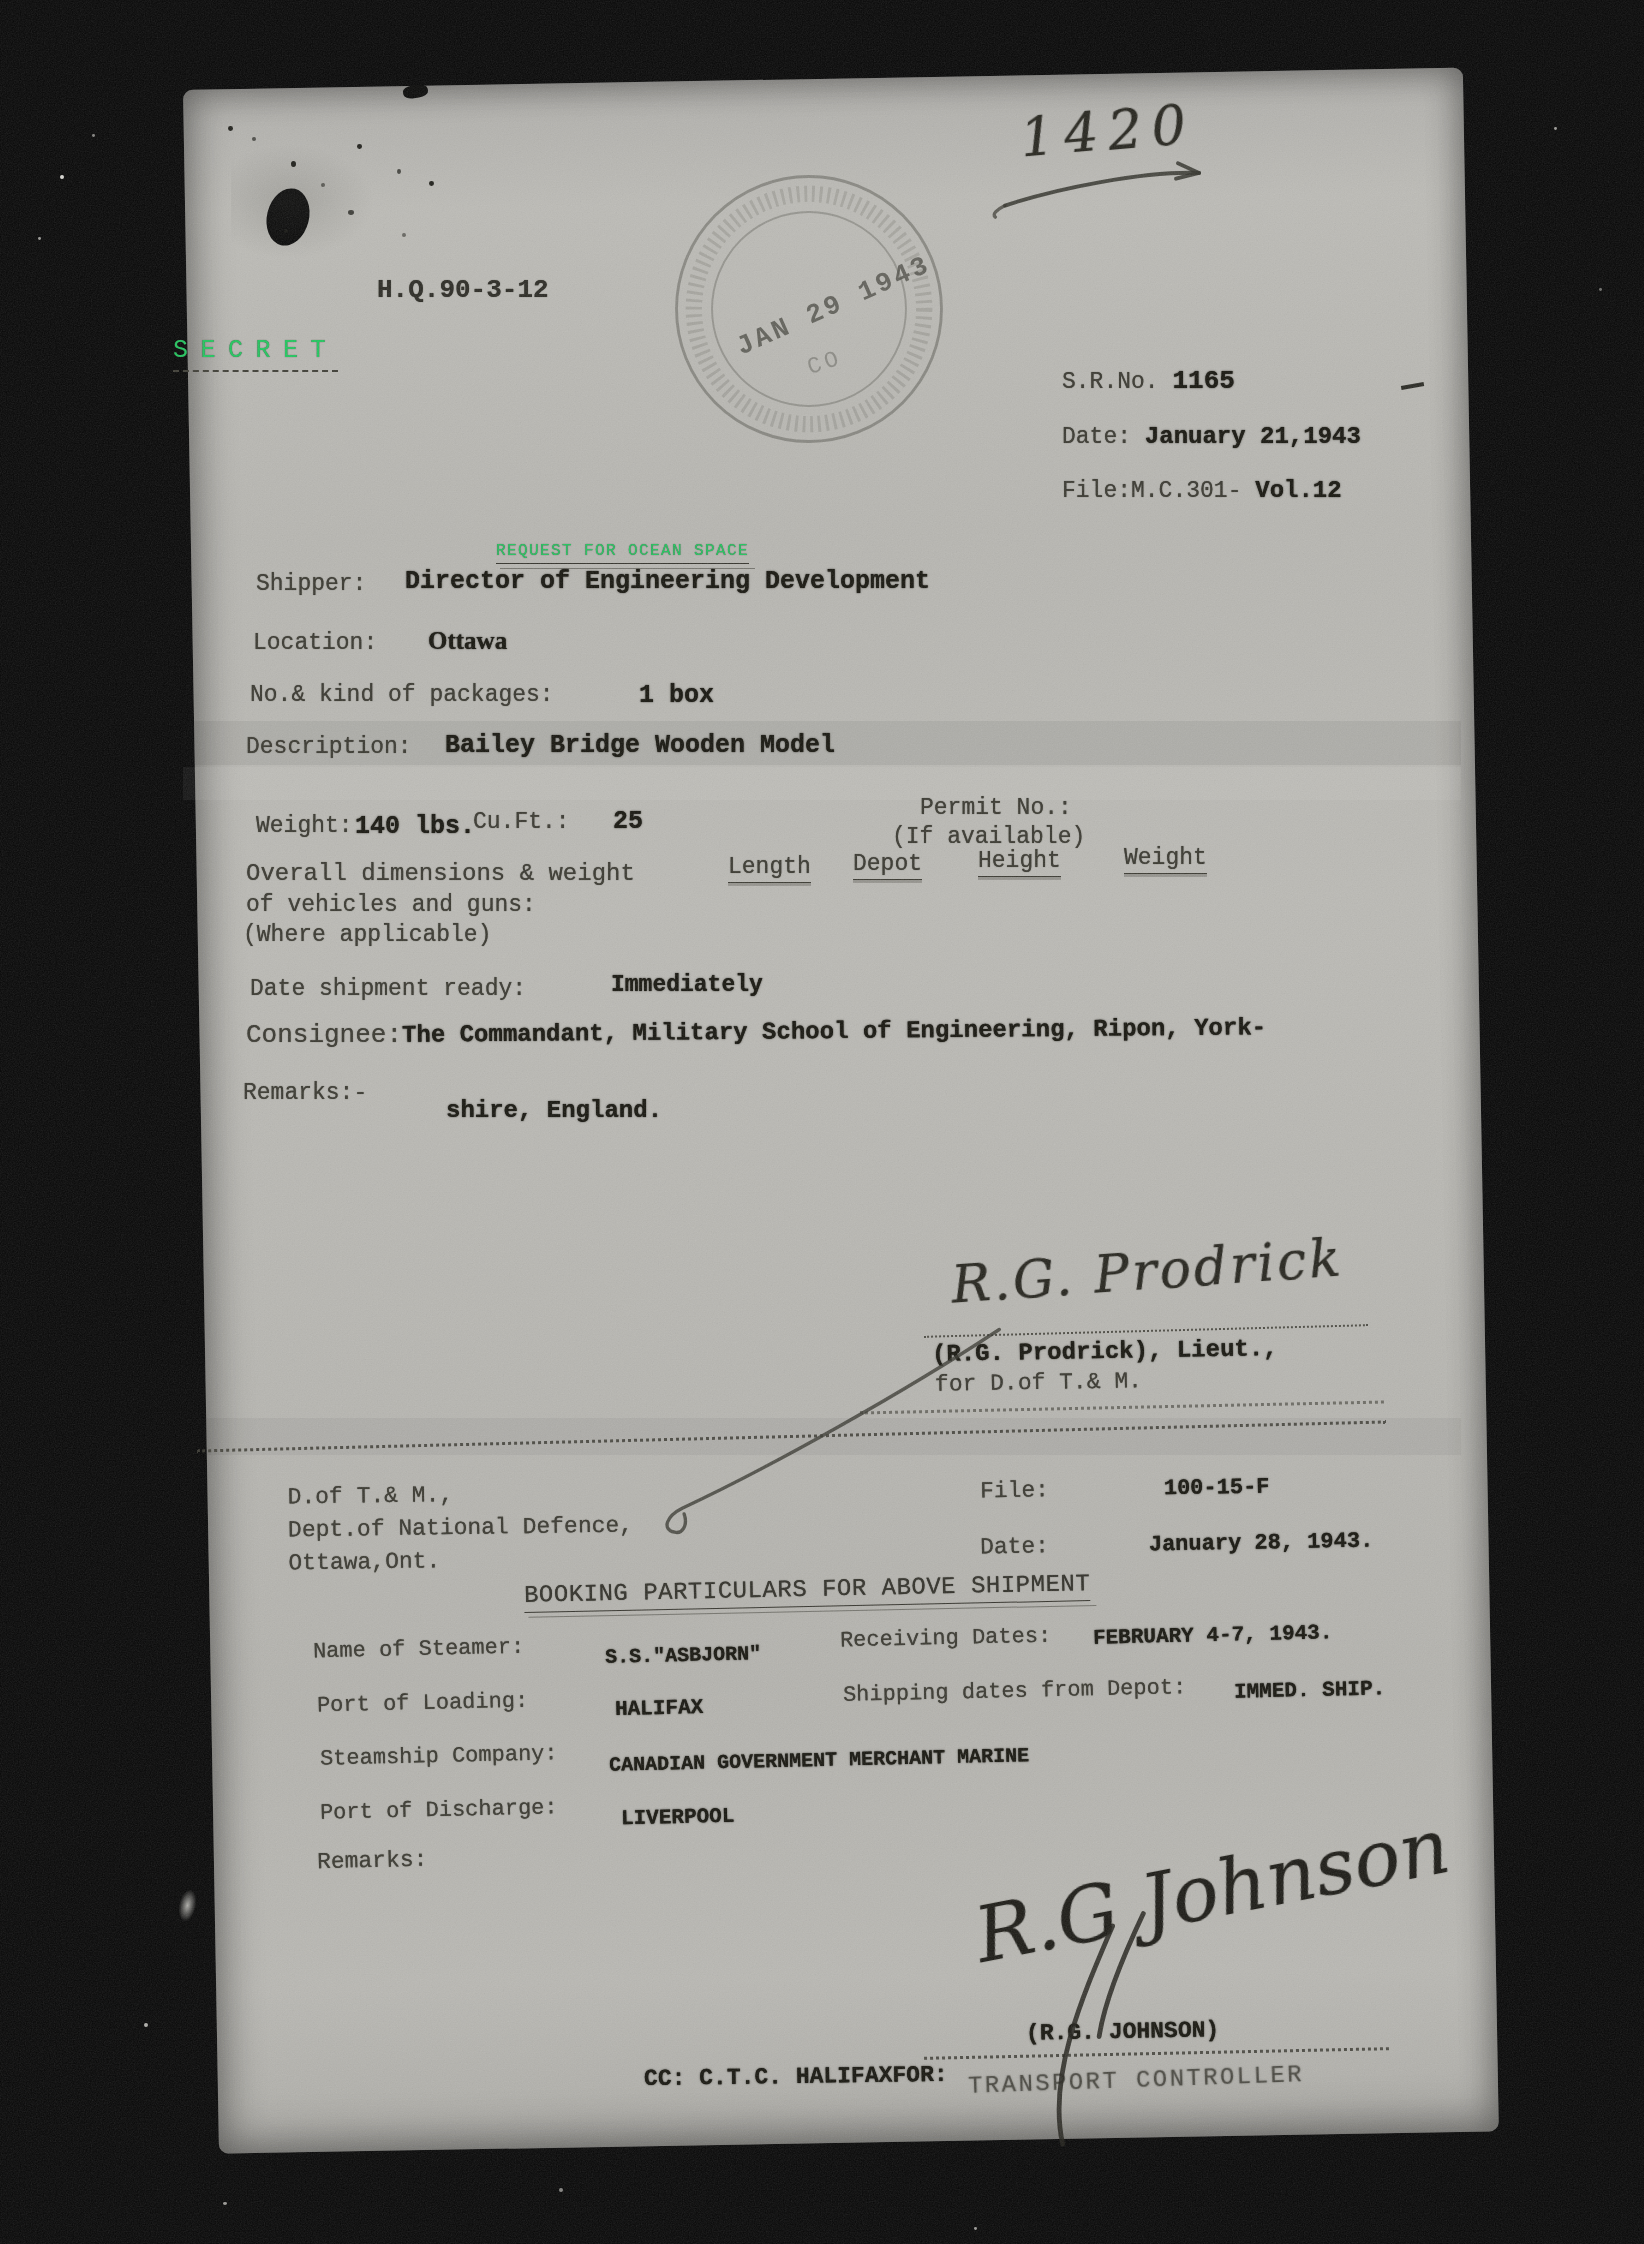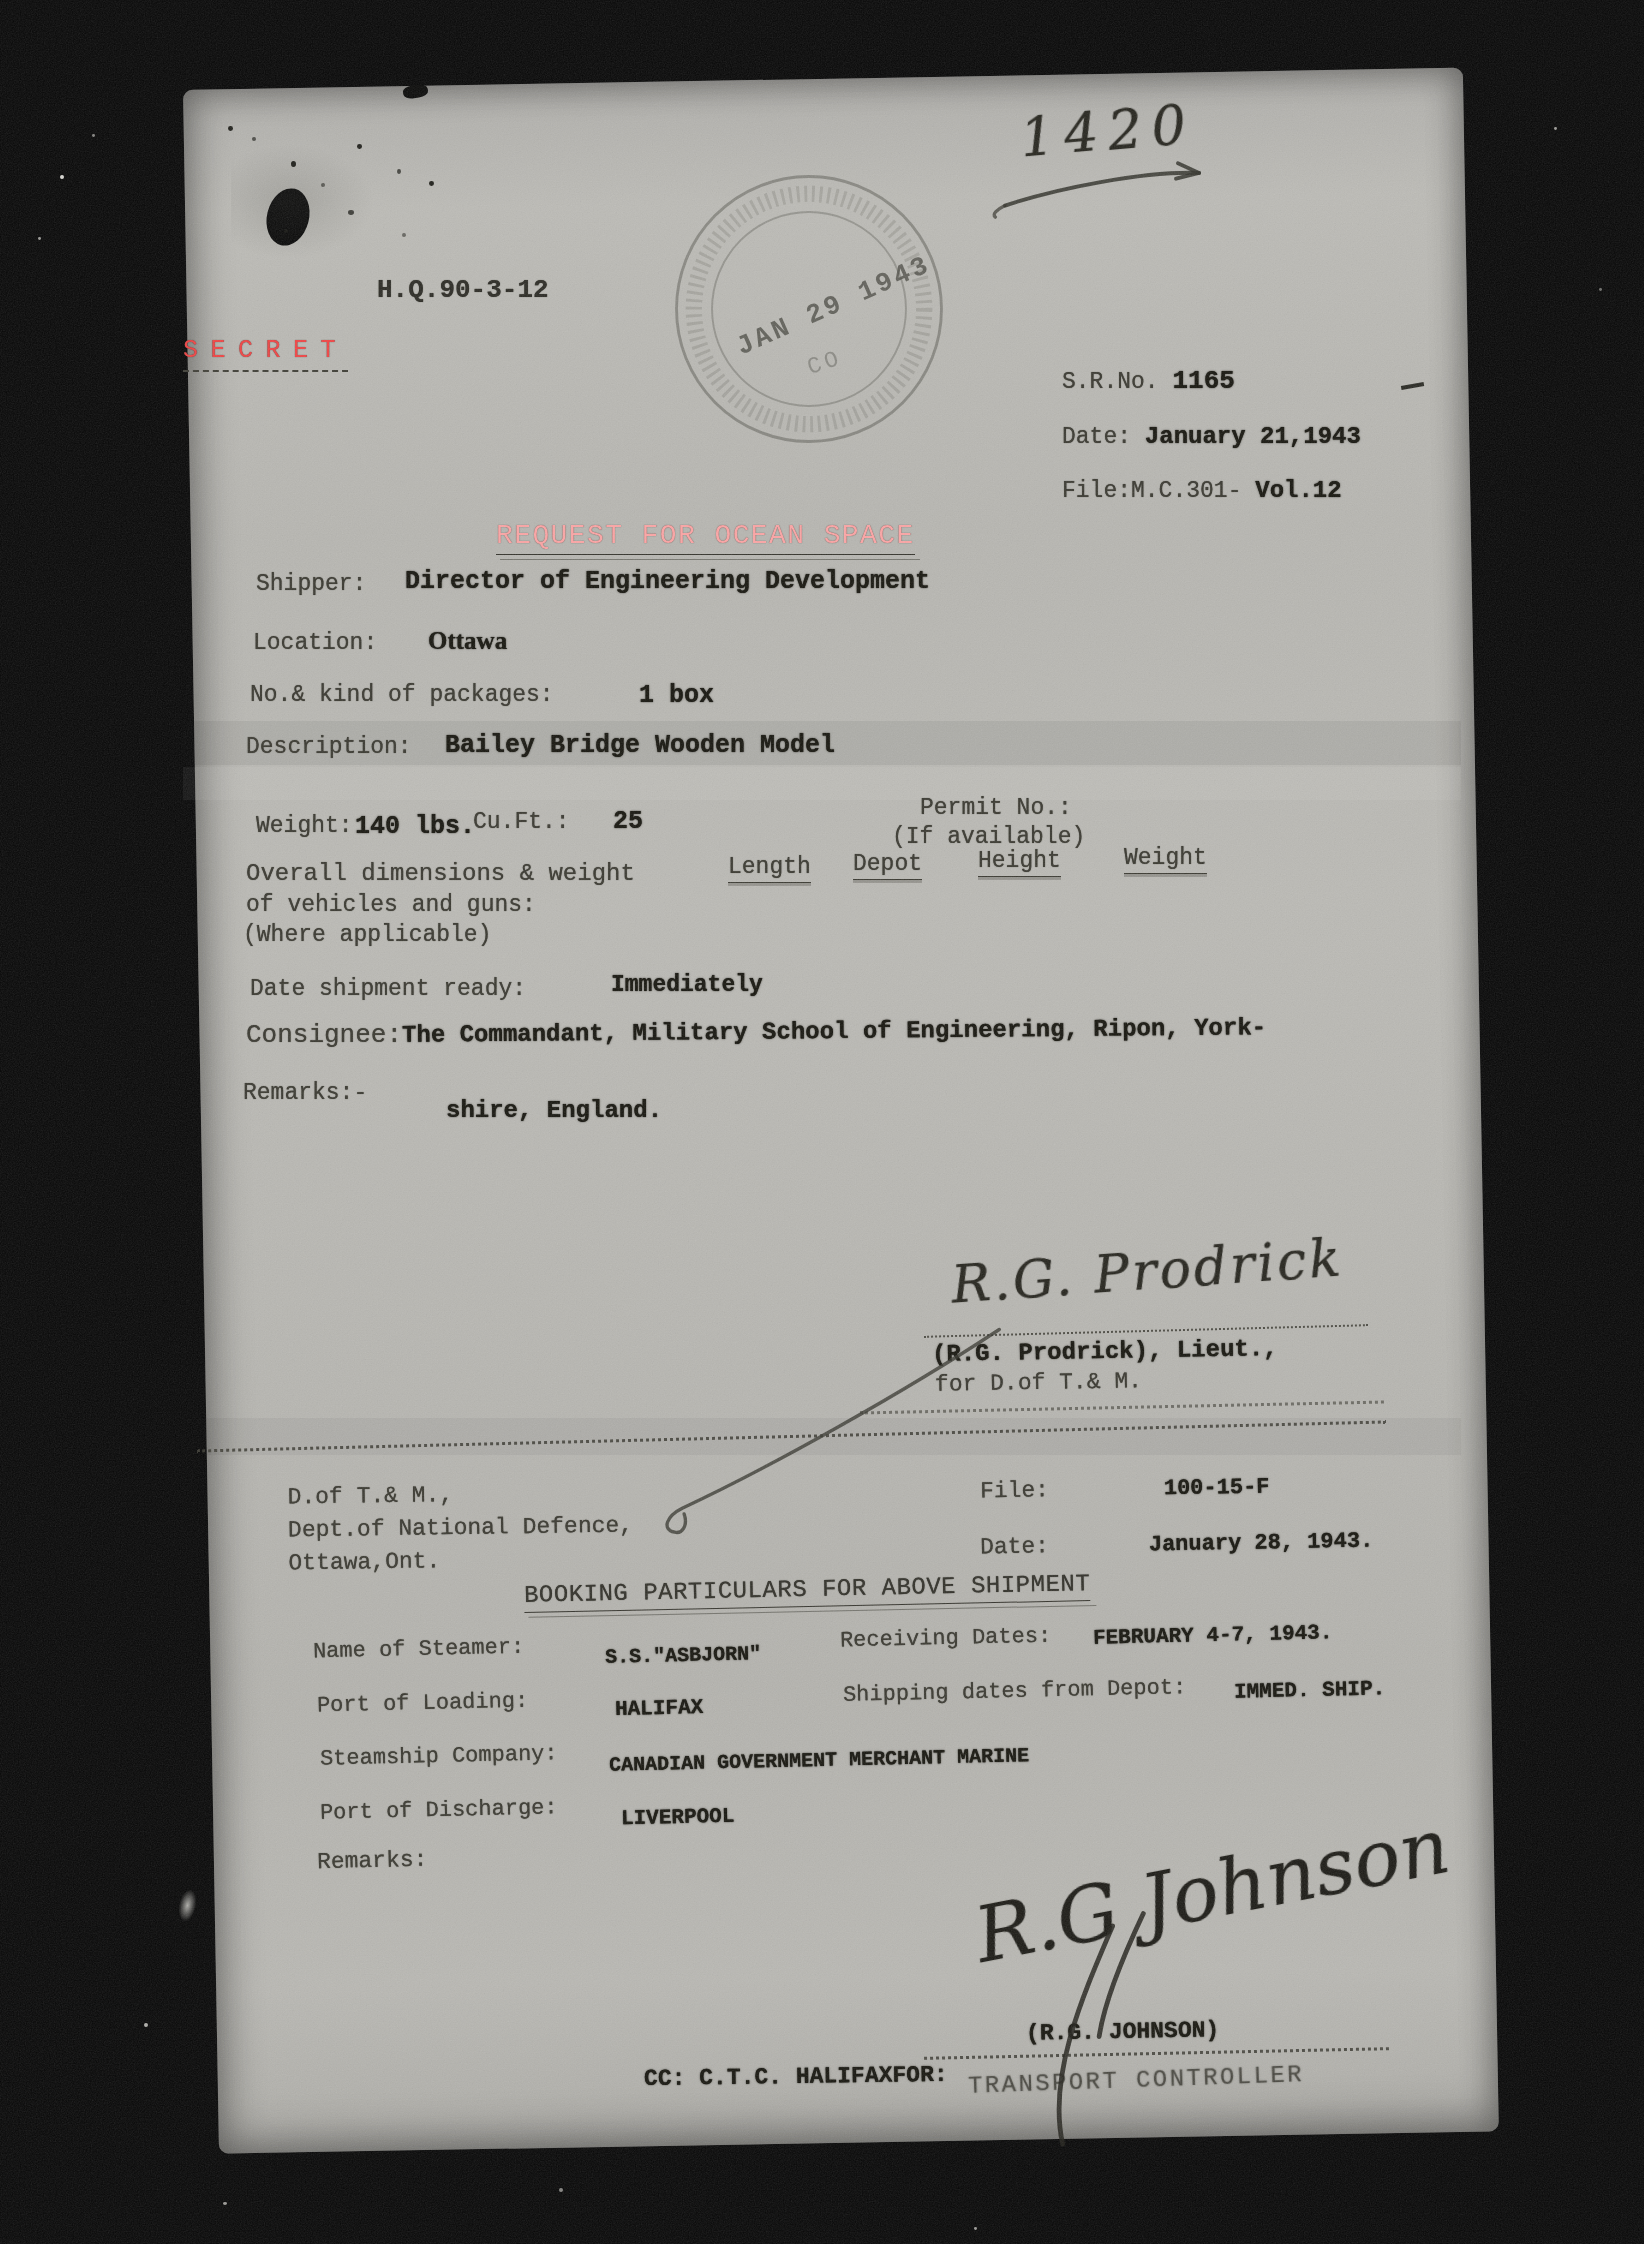--- a/index.html
+++ b/index.html
@@ -67,40 +67,40 @@
   <div class="line typed" style="left:377px;top:275px;font-size:26px;font-weight:600;color:#2c2b25;">H.Q.90-3-12</div>
 
   <svg width="288" height="288" style="position:absolute;left:665px;top:165px;filter:blur(0.5px);opacity:.85;" viewBox="0 0 300 300">
     <circle cx="150" cy="150" r="138" fill="none" stroke="rgba(72,71,63,.5)" stroke-width="3"></circle>
     <circle cx="150" cy="150" r="120" fill="none" stroke="rgba(72,71,63,.22)" stroke-width="17" stroke-dasharray="3 5"></circle>
     <circle cx="150" cy="150" r="101" fill="none" stroke="rgba(72,71,63,.38)" stroke-width="2"></circle>
     <text x="66" y="165" transform="rotate(-24 150 150)" font-size="28" font-weight="bold" letter-spacing="3" fill="rgba(58,57,50,.8)">JAN 29 1943</text>
     <text x="130" y="215" transform="rotate(-18 150 150)" font-size="24" letter-spacing="4" fill="rgba(58,57,50,.42)">CO</text>
   </svg>
 
-  <div class="line" style="left:183px;top:336px;font-size:25px;color:#ef4444;text-shadow:0 0 1px rgba(46,45,39,.9);">
+  <div class="line" style="left:173px;top:336px;font-size:25px;color:#22c55e;text-shadow:0 0 1px rgba(46,45,39,.9);">
     <span style="letter-spacing:12.5px;border-bottom:2.9px dashed #3f3e36;padding-bottom:4.8px;">SECRET</span>
   </div>
 
 
   <div class="line" style="left:1062px;top:366px;font-size:23px;">
     <span class="typed">S.R.No.</span>
     <span class="typed-bold" style="font-size:26px;">1165</span>
   </div>
   <div style="position:absolute;left:1401px;top:384px;width:23px;height:3.8px;background:#2a2a24;transform:rotate(-10deg);"></div>
   <div class="line" style="left:1062px;top:423px;font-size:23px;">
     <span class="typed">Date:</span>
     <span class="typed-bold" style="font-size:24px;">January 21,1943</span>
   </div>
   <div class="line" style="left:1062px;top:477px;font-size:23px;">
     <span class="typed">File:</span><span class="typed">M.C.301-</span>
     <span class="typed-bold" style="font-size:24px;">Vol.12</span>
   </div>
 
-  <div class="line" style="left:496px;top:520px;font-size:28px;color:#fca5a5;text-shadow:0 0 1px rgba(50,49,42,.9);">
+  <div class="line" style="left:496px;top:542px;font-size:16px;color:#22c55e;text-shadow:0 0 1px rgba(50,49,42,.9);">
     <span class="u2" style="letter-spacing:1.4px;">REQUEST FOR OCEAN SPACE</span>
   </div>
 
   <div class="line typed" style="left:256px;top:571px;font-size:23px;">Shipper:</div>
   <div class="line typed-bold" style="left:405px;top:567px;font-size:25px;">Director of Engineering Development</div>
 
   <div class="line typed" style="left:253px;top:630px;font-size:23px;">Location:</div>
   <div class="line typed-bold" style="left:428px;top:627px;font-size:25px;font-family:Liberation Serif, serif;">Ottawa</div>
 
   <div class="line typed" style="left:250px;top:682px;font-size:23px;">No.&amp; kind of packages:</div>

